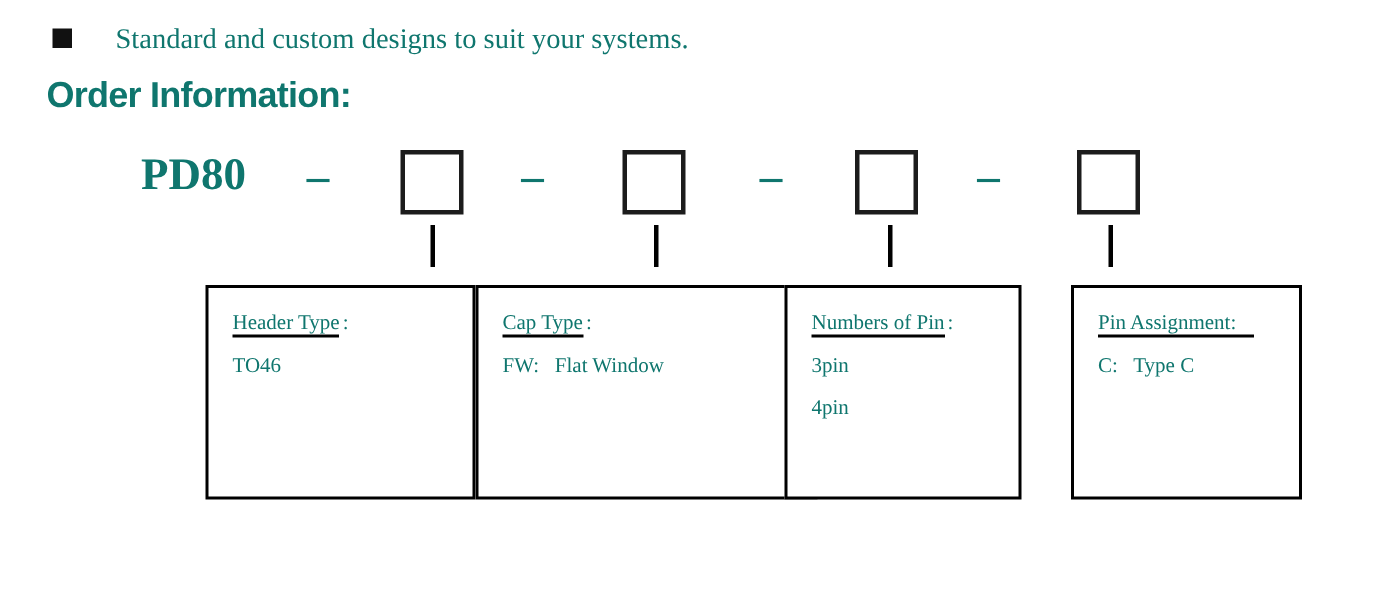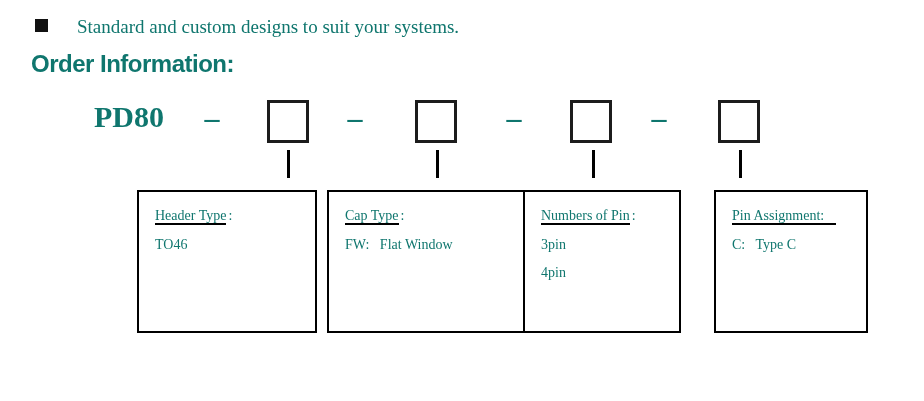--- a/index.html
+++ b/index.html
@@ -118,21 +118,21 @@
   <div class="vline" style="left:287px"></div>
   <div class="vline" style="left:436px"></div>
   <div class="vline" style="left:592px"></div>
   <div class="vline" style="left:739px"></div>
 
   <div class="fbox" style="left:137px;width:180px">
     <div class="ftitle"><span class="u">Header Type</span><span class="colon">:</span></div>
     <div class="fline">TO46</div>
   </div>
 
-  <div class="fbox" style="left:327px;width:228px">
+  <div class="fbox" style="left:317px;width:228px">
     <div class="ftitle"><span class="u">Cap Type</span><span class="colon">:</span></div>
     <div class="fline">FW:   Flat Window</div>
   </div>
 
   <div class="fbox" style="left:523px;width:158px">
     <div class="ftitle"><span class="u">Numbers of Pin</span><span class="colon">:</span></div>
     <div class="fline">3pin</div>
     <div class="fline">4pin</div>
   </div>
 

